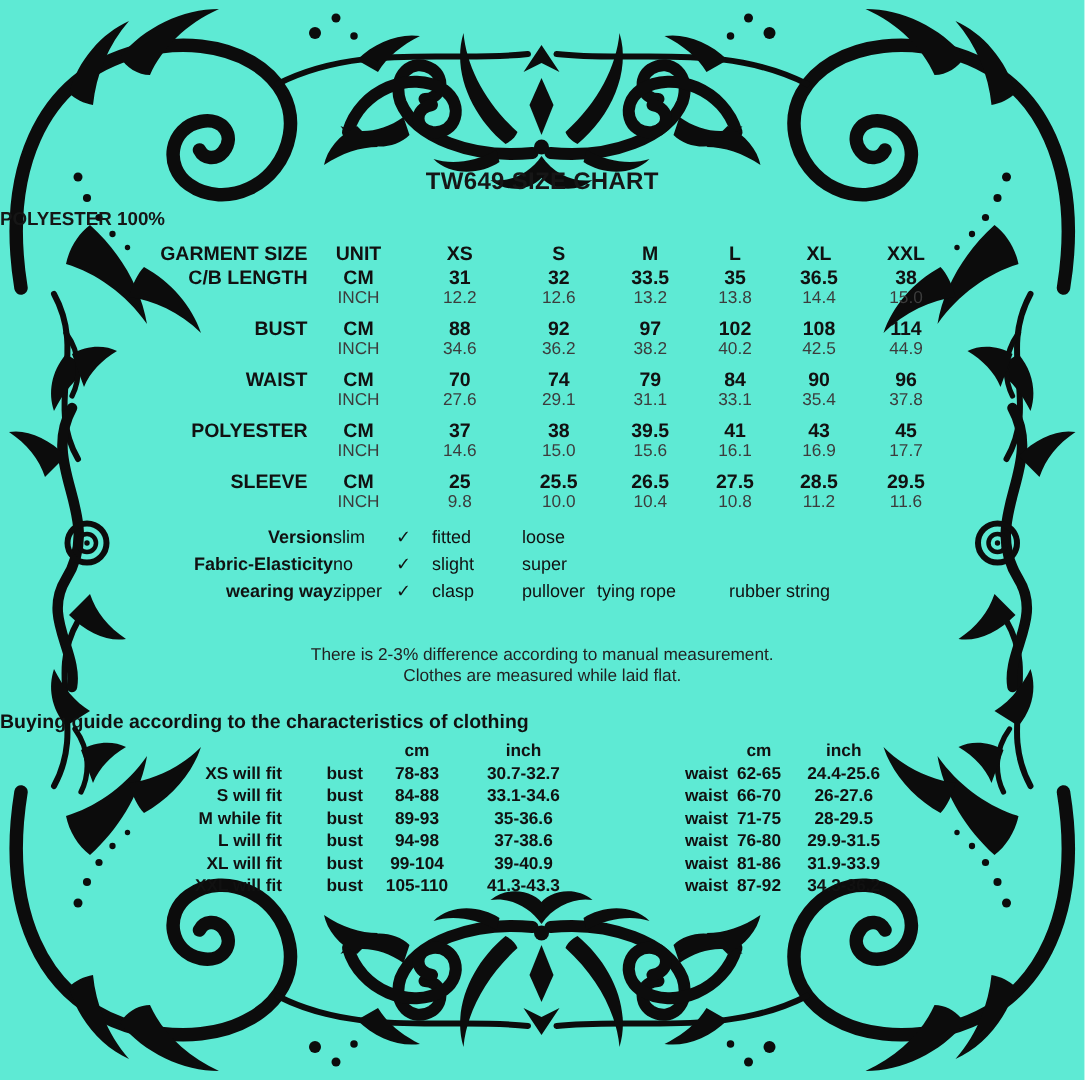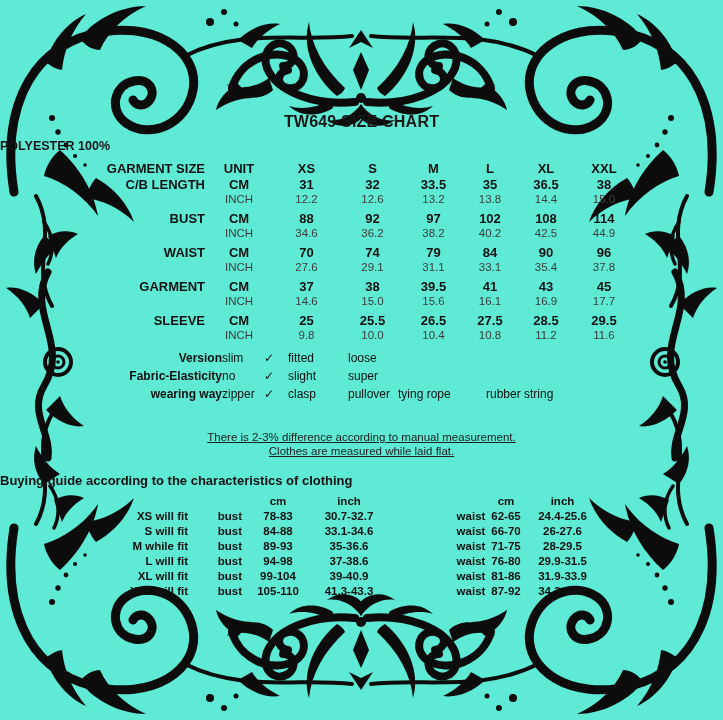--- a/index.html
+++ b/index.html
@@ -25,21 +25,21 @@
 
   
   .attrs{position:absolute;top:349px;left:107px;width:510px;}
   .attr-row{display:grid;grid-template-columns:115px 42px 24px 60px 50px 88px 100px;height:18px;
             align-items:center;font-size:12px;}
   .attr-row .lbl{text-align:right;font-weight:bold;white-space:nowrap;}
   .attr-row span{text-align:left;white-space:nowrap;}
 
   
   .notes{position:absolute;top:431px;left:0;width:723px;text-align:center;}
-  .note-line{font-size:11.5px;line-height:13.5px;color:#222;text-decoration:underline;}
+  .note-line{font-size:11.5px;line-height:13.5px;color:#222;}
   .guideHeading{position:absolute;top:473px;left:0;width:723px;text-align:left;
                 font-size:13px;font-weight:bold;color:#111;}
 
   
   .guide{position:absolute;top:494px;left:100px;width:500px;}
   .g-row{display:grid;grid-template-columns:88px 60px 60px 82px 65px 32px 38px 75px;height:15px;
          align-items:center;font-size:11.5px;font-weight:bold;}
   .g-row.hdr{height:14px;}
   .g-row span{text-align:center;white-space:nowrap;}
   .g-row .size{text-align:right;}
@@ -198,21 +198,21 @@
           <span>INCH</span>
           <span>27.6</span>
           <span>29.1</span>
           <span>31.1</span>
           <span>33.1</span>
           <span>35.4</span>
           <span>37.8</span>
         </div>
         <div class="st-gap"></div>
         <div class="st-row cm">
-          <span>GARMENT</span>
+          <span>POLYESTER</span>
           <span>CM</span>
           <span>37</span>
           <span>38</span>
           <span>39.5</span>
           <span>41</span>
           <span>43</span>
           <span>45</span>
         </div>
         <div class="st-row inch">
           <span></span>

